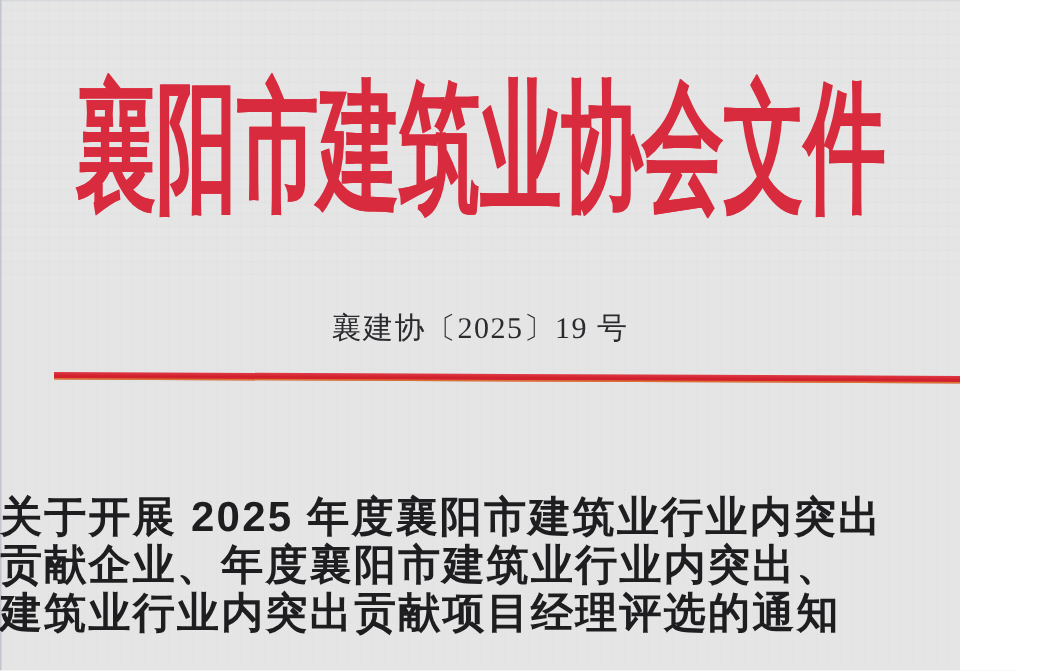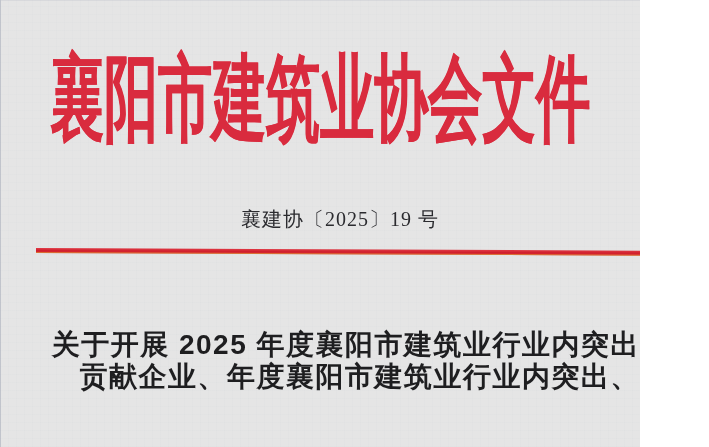--- a/index.html
+++ b/index.html
@@ -62,42 +62,41 @@
     top: 206px;
     left: 0;
     width: 100%;
     text-align: center;
     font-family: "Liberation Serif", serif;
     font-size: 20px;
     line-height: 26px;
     letter-spacing: 1px;
     color: #2b2b2f;
     white-space: nowrap;
-    margin-left: 20px;
   }
 
   
   .red-divider {
     position: absolute;
     left: 36px;
     top: 248px;
     width: 641px;
     height: 4px;
     background: linear-gradient(180deg, #e13a46 0%, #cf1f2c 65%, #d8252f 100%);
     border-bottom: 1px solid rgba(214,164,42,0.55);
     transform: rotate(0.25deg);
     transform-origin: left center;
   }
 
   .notice-title {
     position: absolute;
     top: 329px;
     left: 0;
     width: 100%;
-    text-align: right;
+    text-align: left;
     font-family: "Liberation Sans", sans-serif;
     font-weight: 700;
     font-size: 28px;
     line-height: 32px;
     letter-spacing: 1.5px;
     color: #1e1e20;
     white-space: nowrap;
   }
 </style>
 </head>
@@ -110,15 +109,16 @@
 
   <div class="org-title">襄阳市建筑业协会文件</div>
 
   <div class="doc-number">襄建协〔2025〕19 号</div>
 
   <div class="red-divider"></div>
 
   <div class="notice-title">
     <div>关于开展 2025 年度襄阳市建筑业行业内突出</div>
     <div>贡献企业、年度襄阳市建筑业行业内突出、</div>
+    <div>建筑业行业内突出贡献项目经理评选的通知</div>
   </div>
 
 </div>
 
 </body></html>

